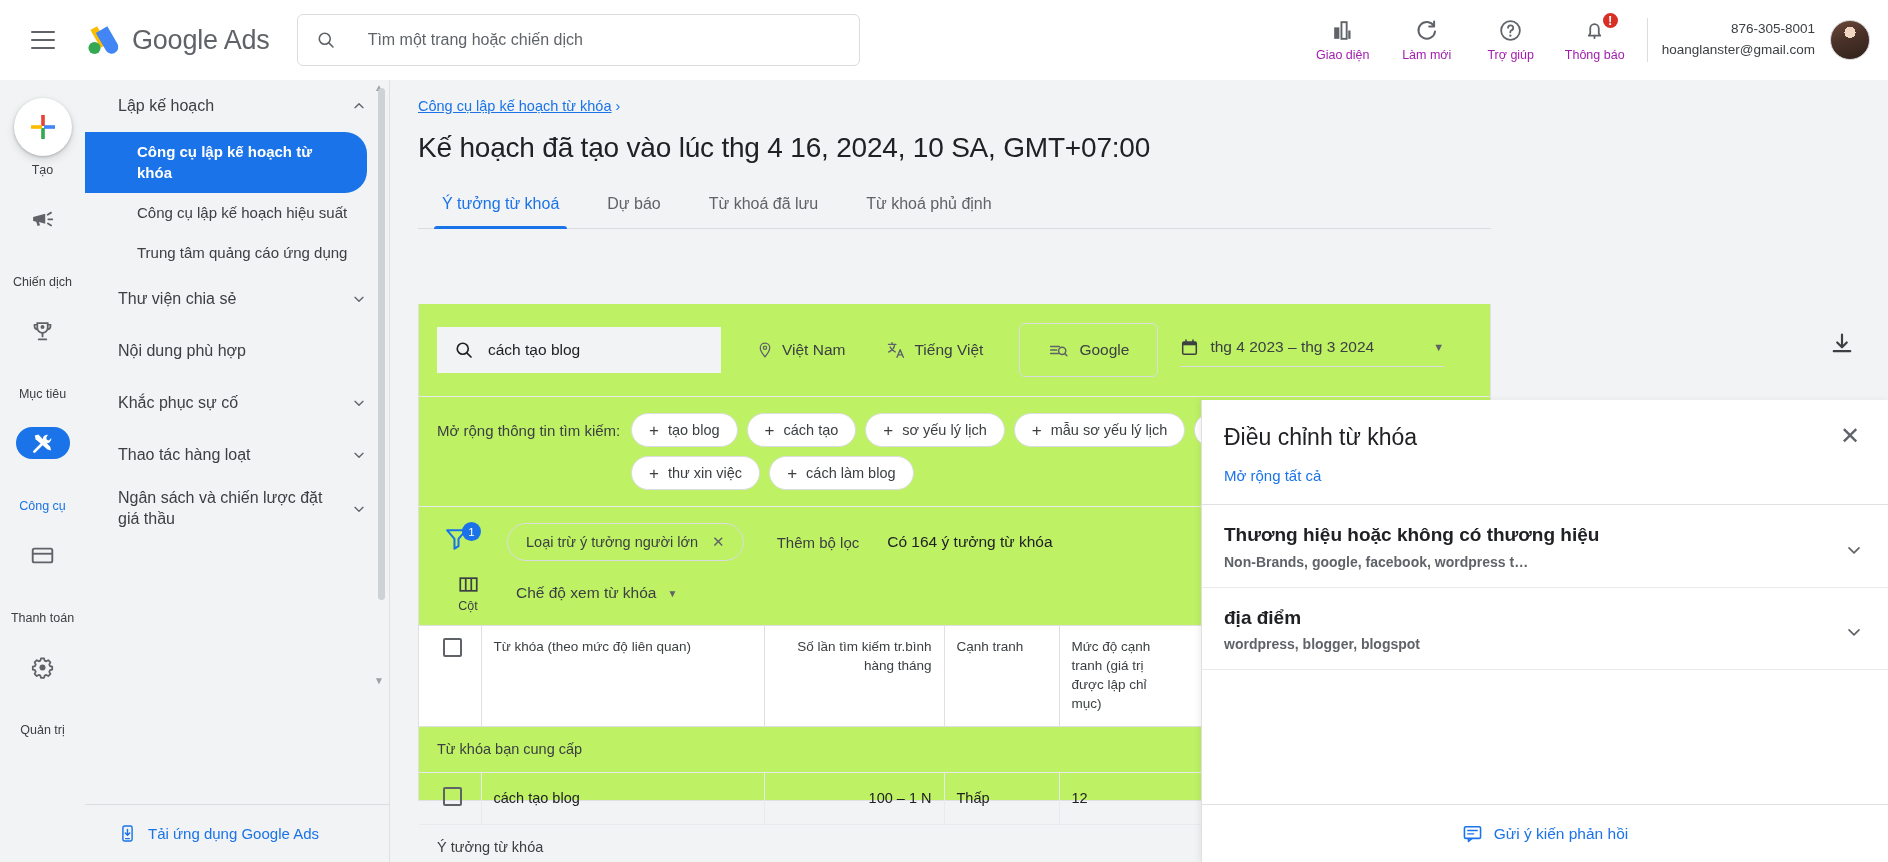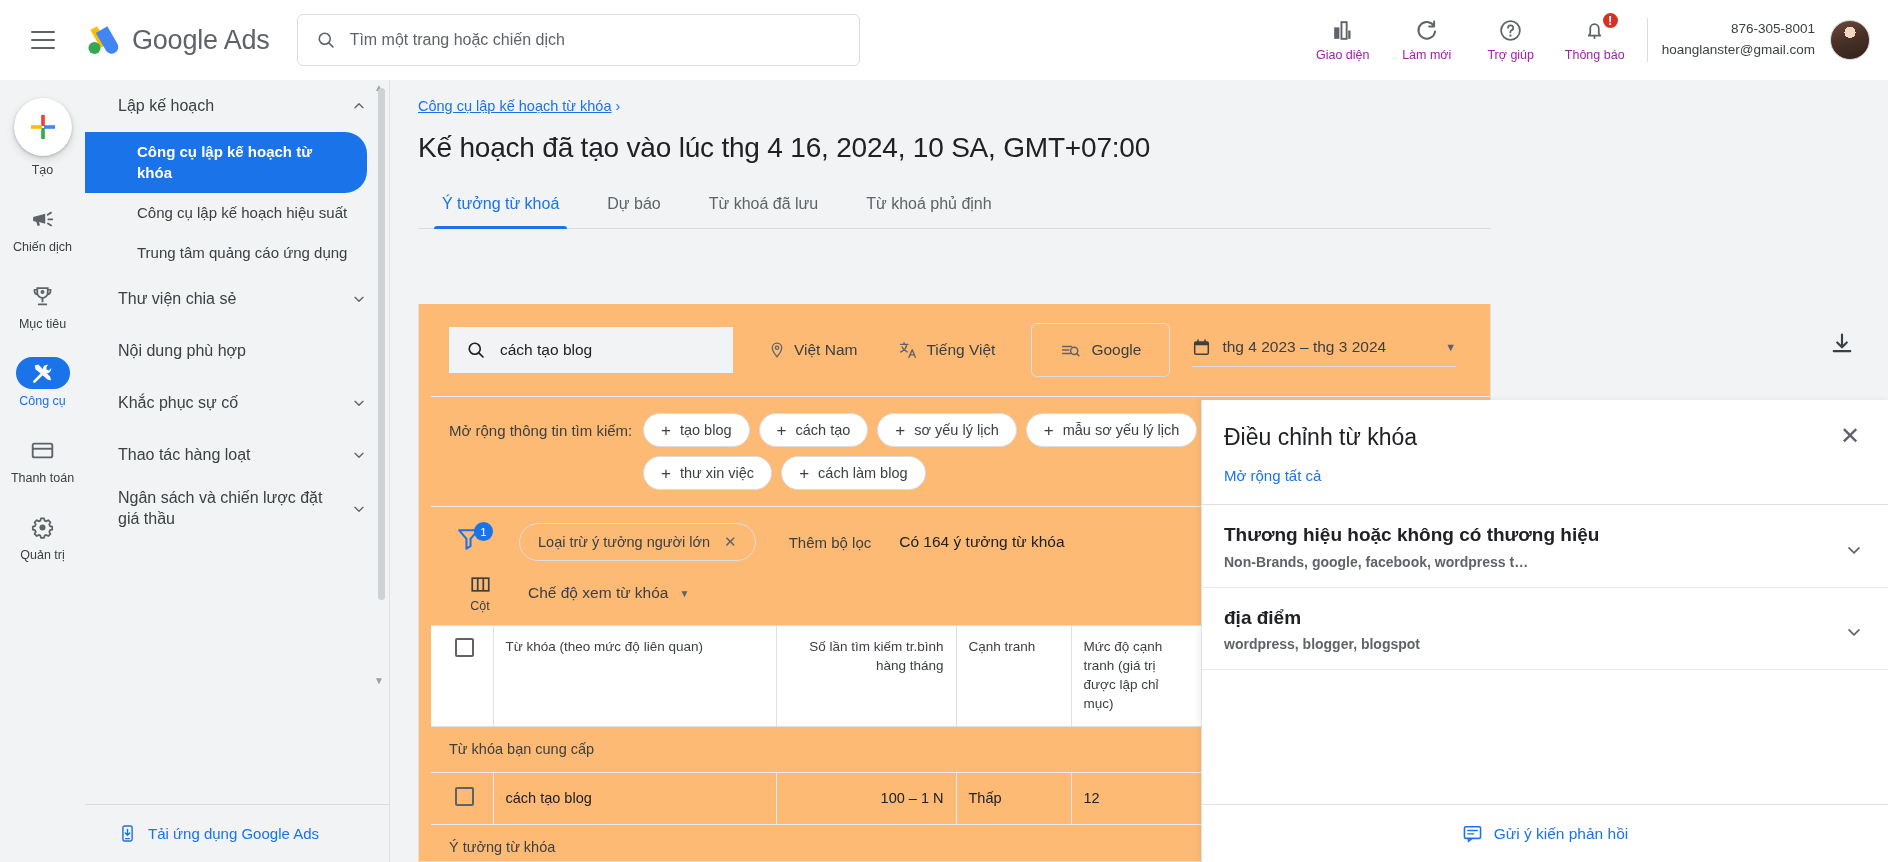--- a/index.html
+++ b/index.html
@@ -32,21 +32,21 @@
 
   .brand { display: flex; align-items: center; gap: 11px; cursor: pointer; }
   .brand-logo { width: 38px; height: 38px; }
   .brand-text { font-size: 27px; letter-spacing: -0.2px; color: #5f6368; white-space: nowrap; }
   .brand-text b { font-weight: 400; color: #5f6368; }
 
   .searchbox {
     margin-left: 27px;
     width: 563px; height: 52px;
     border: 1px solid #dadce0; border-radius: 6px;
-    display: flex; align-items: center; gap: 14px;
+    display: flex; align-items: center; gap: 32px;
     padding: 0 18px;
     background: #fff;
   }
   .searchbox input {
     border: none; outline: none; flex: 1;
     font-size: 16px; color: #3c4043;
     font-family: inherit; background: transparent;
   }
   .searchbox input::placeholder { color: #5f6368; }
 
@@ -92,20 +92,21 @@
     background: #fff;
     box-shadow: 0 1px 3px rgba(60,64,67,.3), 0 4px 8px rgba(60,64,67,.15);
     display: flex; align-items: center; justify-content: center;
   }
   .rail-create .lbl { font-size: 12.5px; color: #3c4043; margin-top: 7px; }
 
   .rail-item {
     width: 72px; margin-top: 26px;
     display: flex; flex-direction: column; align-items: center;
     cursor: pointer;
+    gap: 35px;
   }
   .rail-item .pill {
     width: 54px; height: 32px; border-radius: 16px;
     display: flex; align-items: center; justify-content: center;
   }
   .rail-item .lbl {
     font-size: 12.5px; color: #3c4043; margin-top: 5px;
     text-align: center; white-space: nowrap;
   }
   .rail-item.active .pill { background: #1a73e8; }
@@ -193,23 +194,23 @@
     position: relative; white-space: nowrap;
   }
   .tab.active { color: #1a73e8; }
   .tab.active::after {
     content: ""; position: absolute; left: 16px; right: 16px; bottom: -1px;
     height: 3px; background: #1a73e8; border-radius: 3px 3px 0 0;
   }
 
   .card {
     position: absolute; top: 224px; left: 28px;
-    width: 1073px; height: 558px;
-    background: #fdba74;
-    border: 1px solid #e0e0e0; border-top: none; padding-left: 12px;
+    width: 1073px; height: 497px;
+    background: #bef264;
+    border: 1px solid #e0e0e0; border-top: none;
   }
 
   .toolrow {
     display: flex; align-items: center; gap: 0;
     padding: 19px 0 19px 18px;
     border-bottom: 1px solid #e8eaed;
   }
   .kw-search {
     width: 284px; height: 46px; background: #f1f3f4;
     display: flex; align-items: center; gap: 14px; padding: 0 17px;

